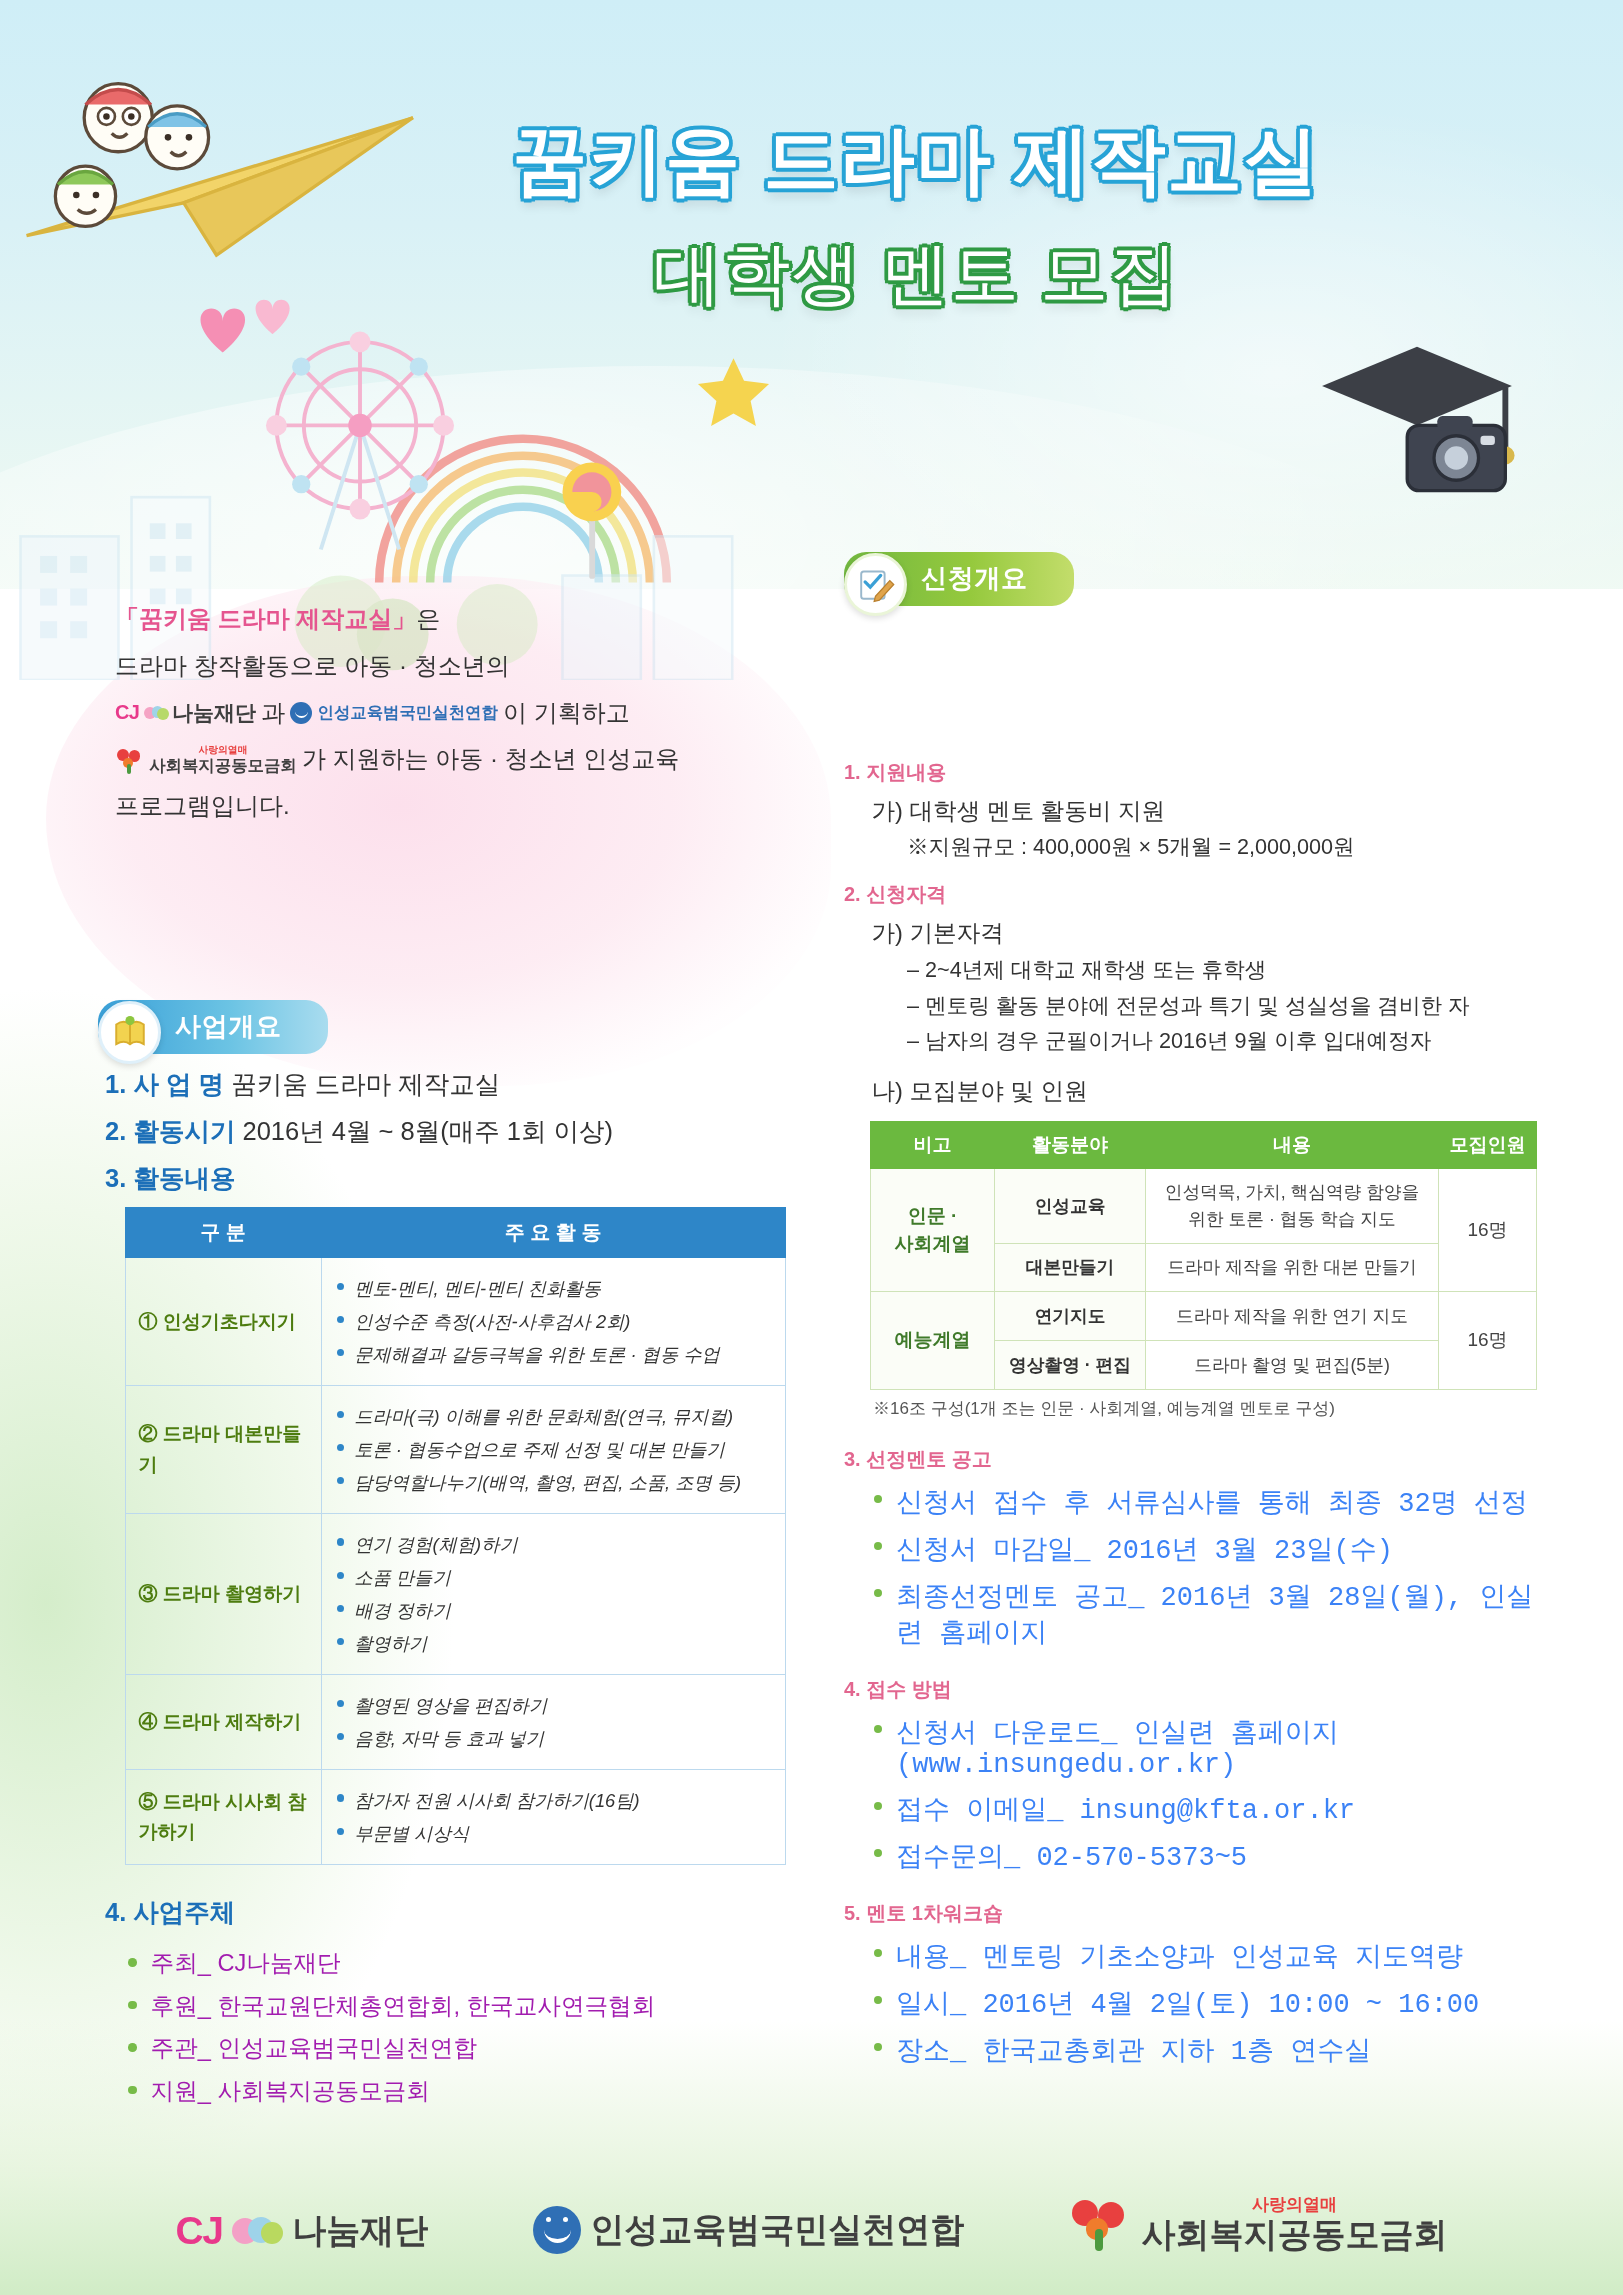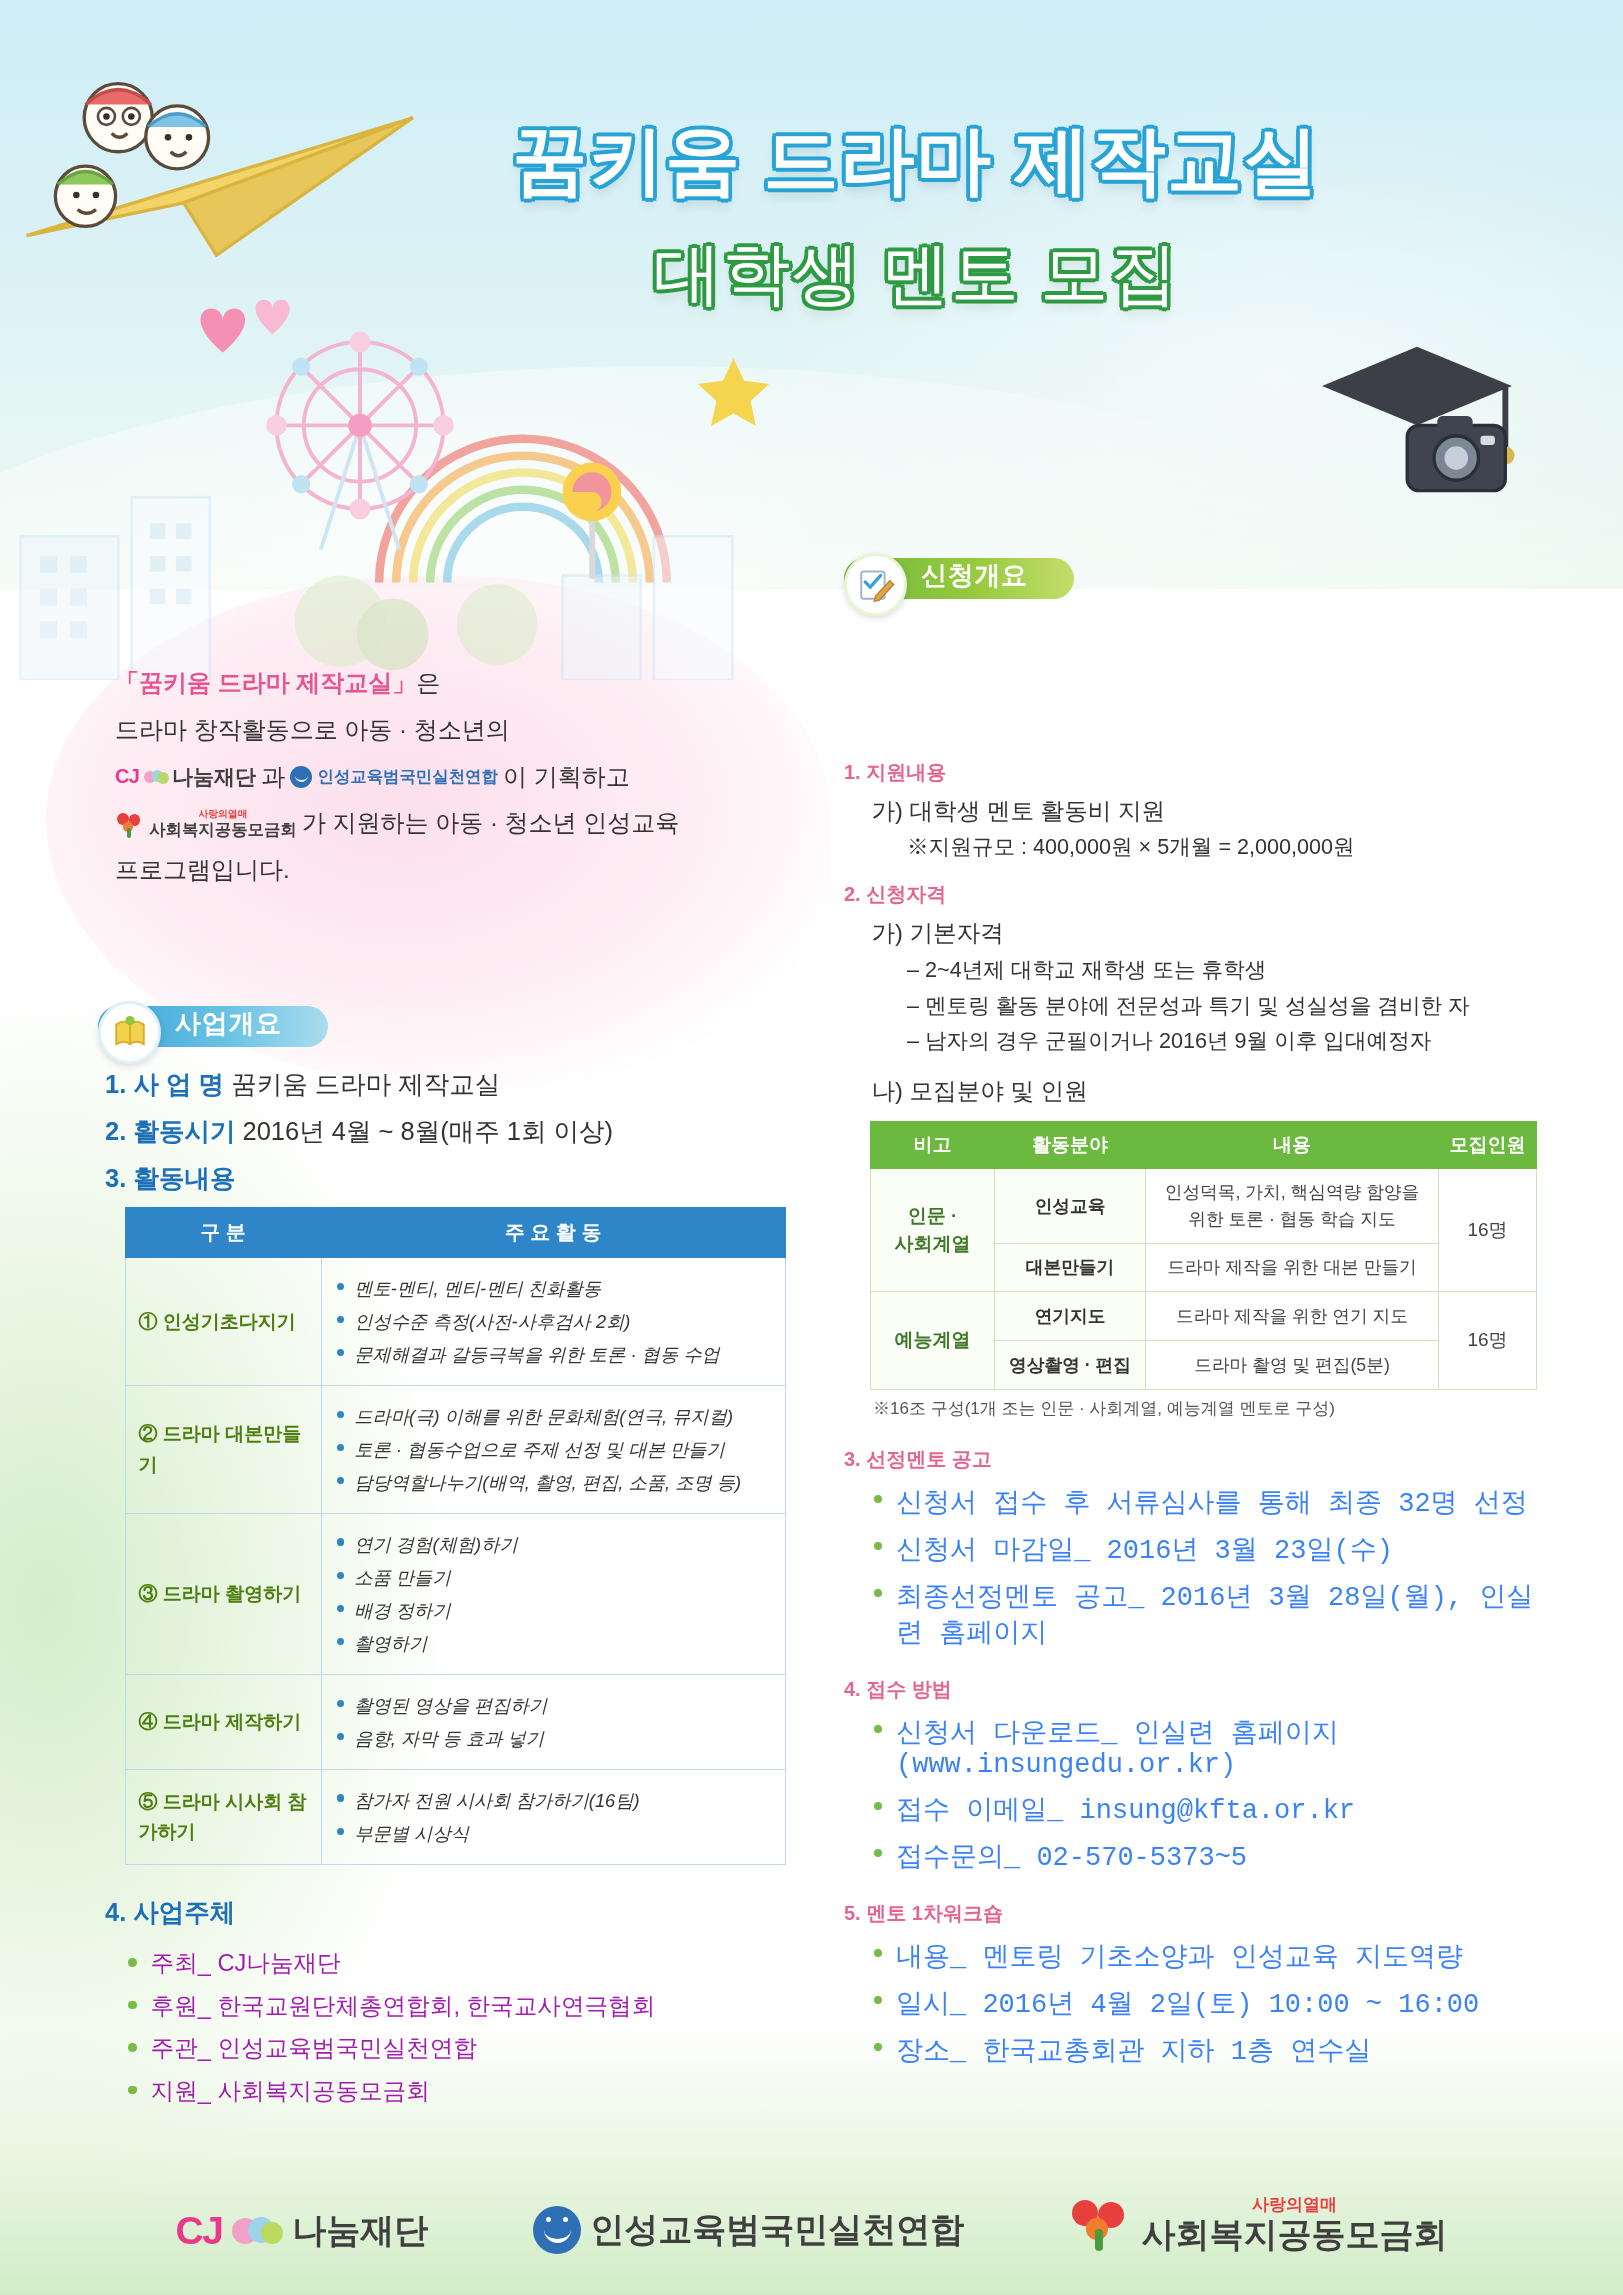--- a/index.html
+++ b/index.html
@@ -68,21 +68,21 @@
     font-size:68px; font-weight:normal; letter-spacing:1.3px;
     color:#ffffff;
     text-shadow:
       -3.3px -3.3px 0 #2f9a44, 3.3px -3.3px 0 #2f9a44, -3.3px 3.3px 0 #2f9a44, 3.3px 3.3px 0 #2f9a44,
       0 -3.9px 0 #2f9a44, 0 3.9px 0 #2f9a44, -3.9px 0 0 #2f9a44, 3.9px 0 0 #2f9a44,
       0 7.9px 10.5px rgba(0,0,0,0.12);
   }
 
   
   .intro {
-    position:absolute; left:115px; top:660px; width:785px;
+    position:absolute; left:115px; top:596px; width:785px;
     font-size:24px; line-height:1.95; color:#333333;
   }
   .intro .hl { color:#e5558f; font-weight:bold; }
   .intro .row { display:flex; align-items:center; gap:5.2px; flex-wrap:nowrap; }
   .logo-cj-inline { display:inline-flex; align-items:center; gap:4.6px; }
   .cj-mark { font-size:20px; font-weight:bold; color:#e8398b; letter-spacing:-0.7px; }
   .cj-dots { display:inline-block; width:23.6px; height:13px; position:relative; }
   .cj-dots i { position:absolute; width:11.8px; height:11.8px; border-radius:50%; }
   .cj-dots i:nth-child(1){ left:0; top:0.7px; background:#f5a3c4; }
   .cj-dots i:nth-child(2){ left:7.9px; top:0; background:#9fd4e8; }
@@ -108,21 +108,21 @@
   .cc-mark span:nth-child(3){ width:9.8px;height:9.8px;left:7.9px;top:9.2px;background:#f07c2c;}
   .cc-mark span:nth-child(4){ width:3.9px;height:10.5px;left:12.4px;top:14.4px;background:#4c9a3f;border-radius:2px;}
   .cc-text{ font-size:16.4px; font-weight:bold; color:#3f3f3f; }
   .cc-top{ font-size:9.8px; color:#e8403f; font-weight:bold; }
 
   
   .sec-head {
     position:absolute; height:51px; display:flex; align-items:center;
   }
   .sec-bar {
-    height:41px; border-radius:22px; display:flex; align-items:flex-start;
+    height:54px; border-radius:22px; display:flex; align-items:center;
     padding-left:77px; padding-right:46px; color:#ffffff;
     font-size:26px; font-weight:bold; letter-spacing:0.7px;
   }
   .sec-bar.blue { background:linear-gradient(90deg,#3aa0d8 0%, #6cc4e4 58%, #a9dcef 100%); }
   .sec-bar.green { background:linear-gradient(90deg,#72b840 0%, #95c93d 55%, #c3dd6b 100%); }
   .sec-icon {
     position:absolute; left:0; top:0; width:63px; height:63px; border-radius:50%;
     background:#ffffff; box-shadow:0 2.6px 6.5px rgba(0,0,0,0.13);
     display:flex; align-items:center; justify-content:center;
   }

